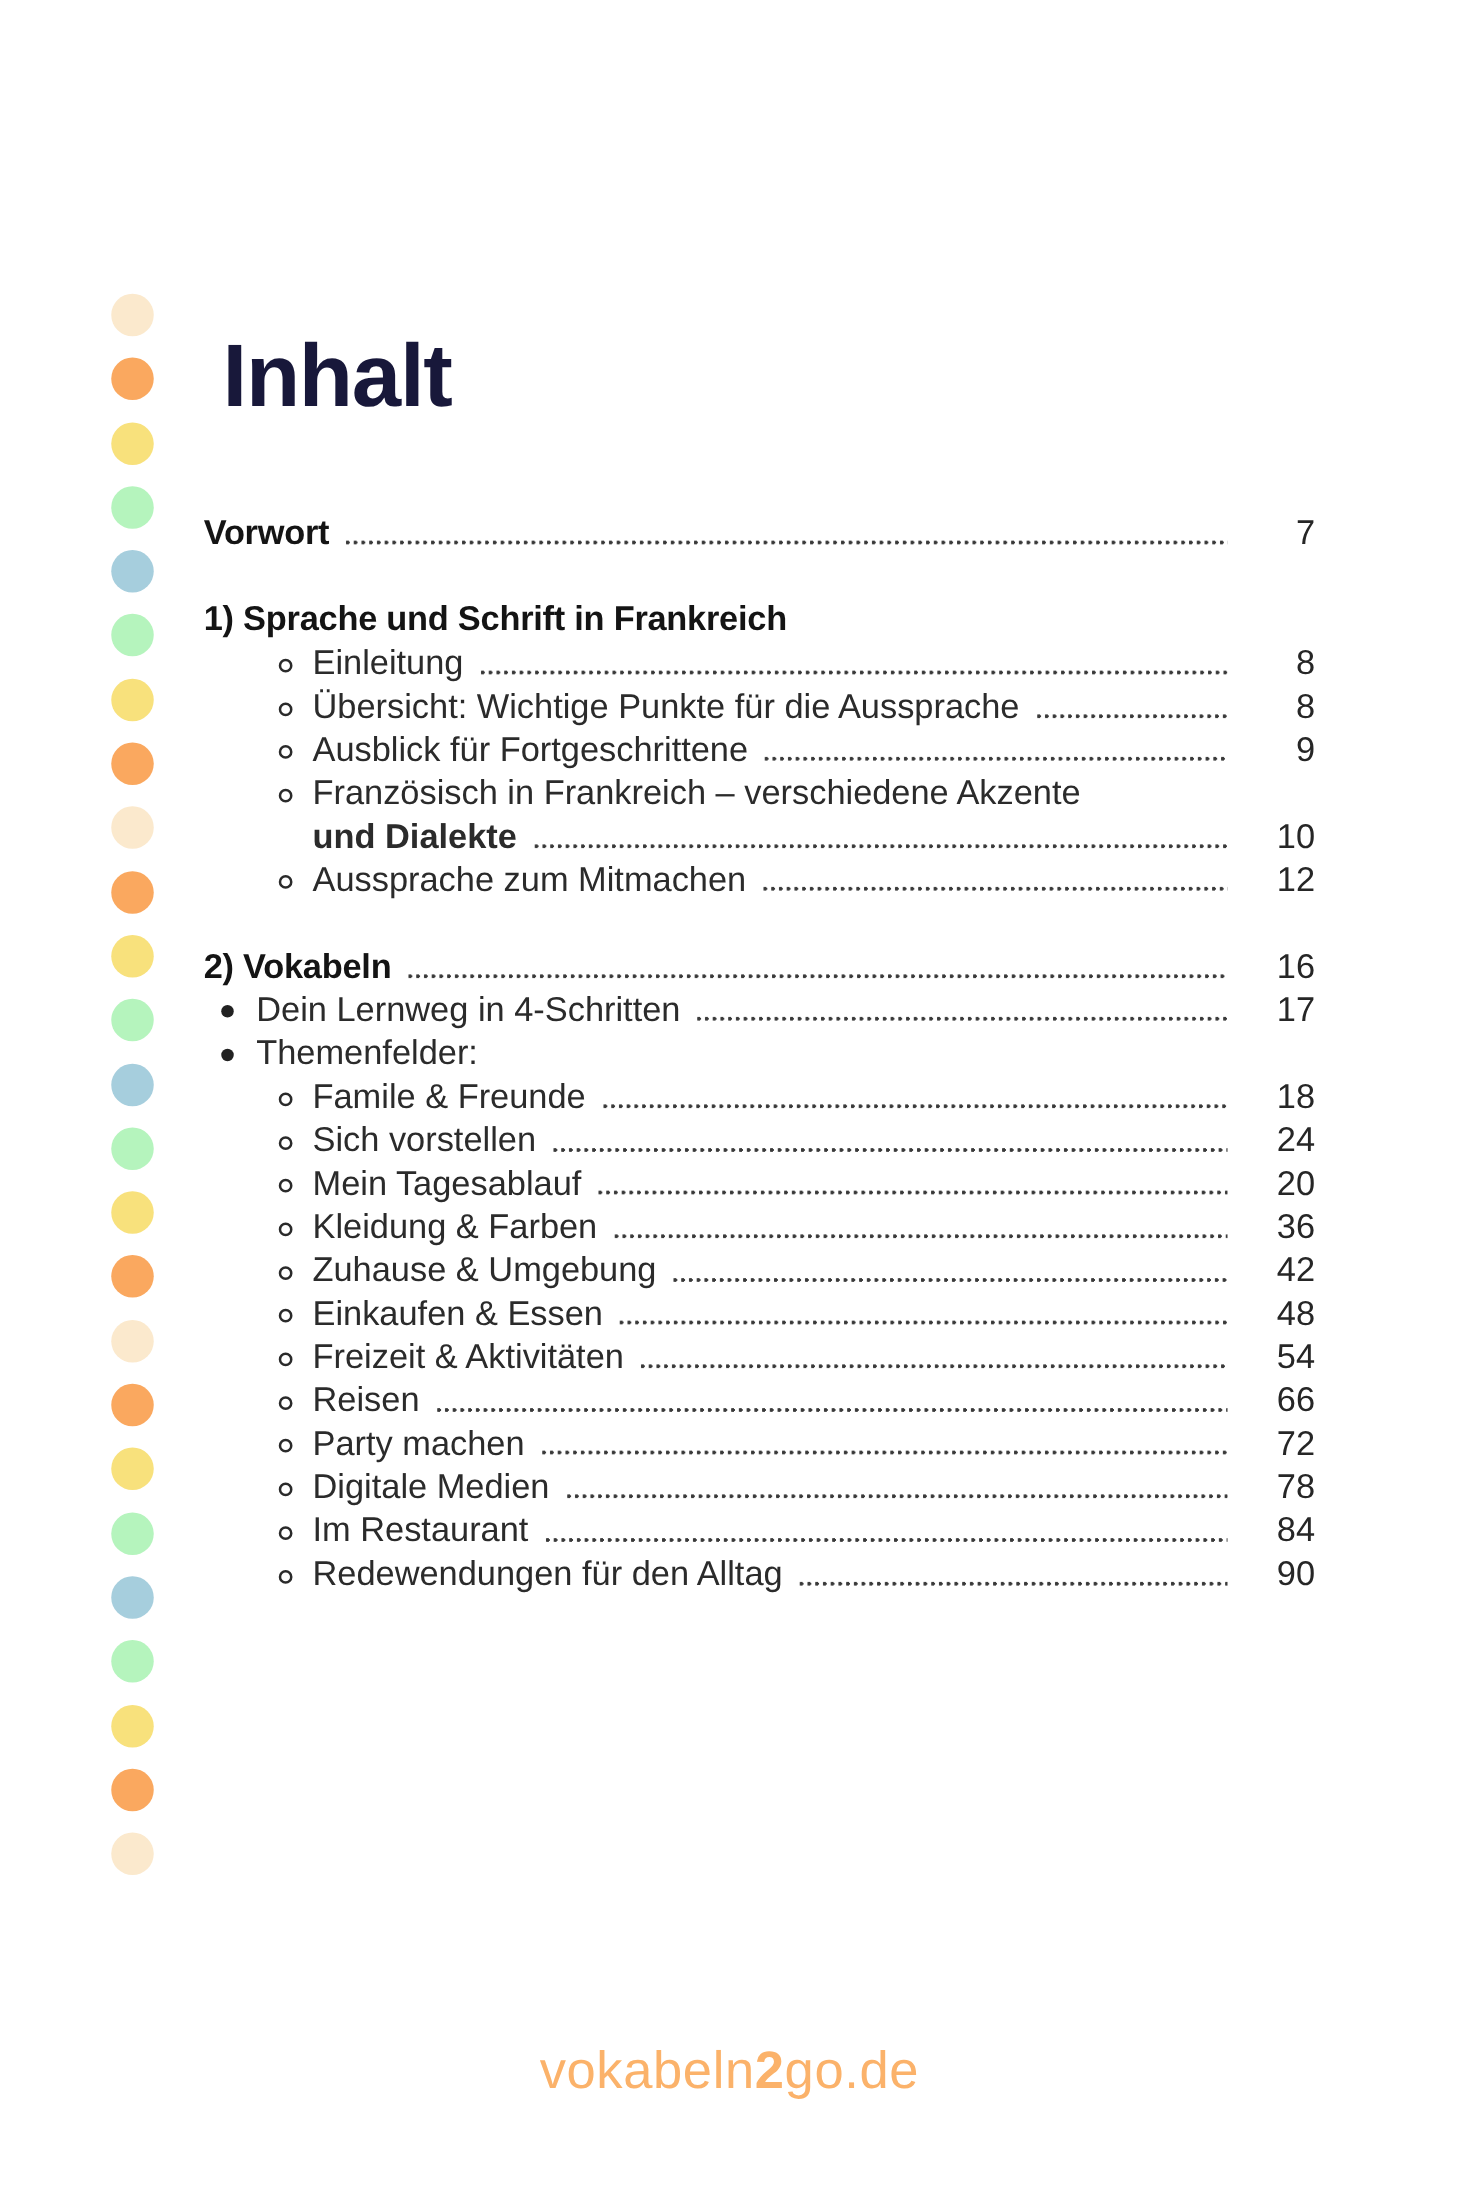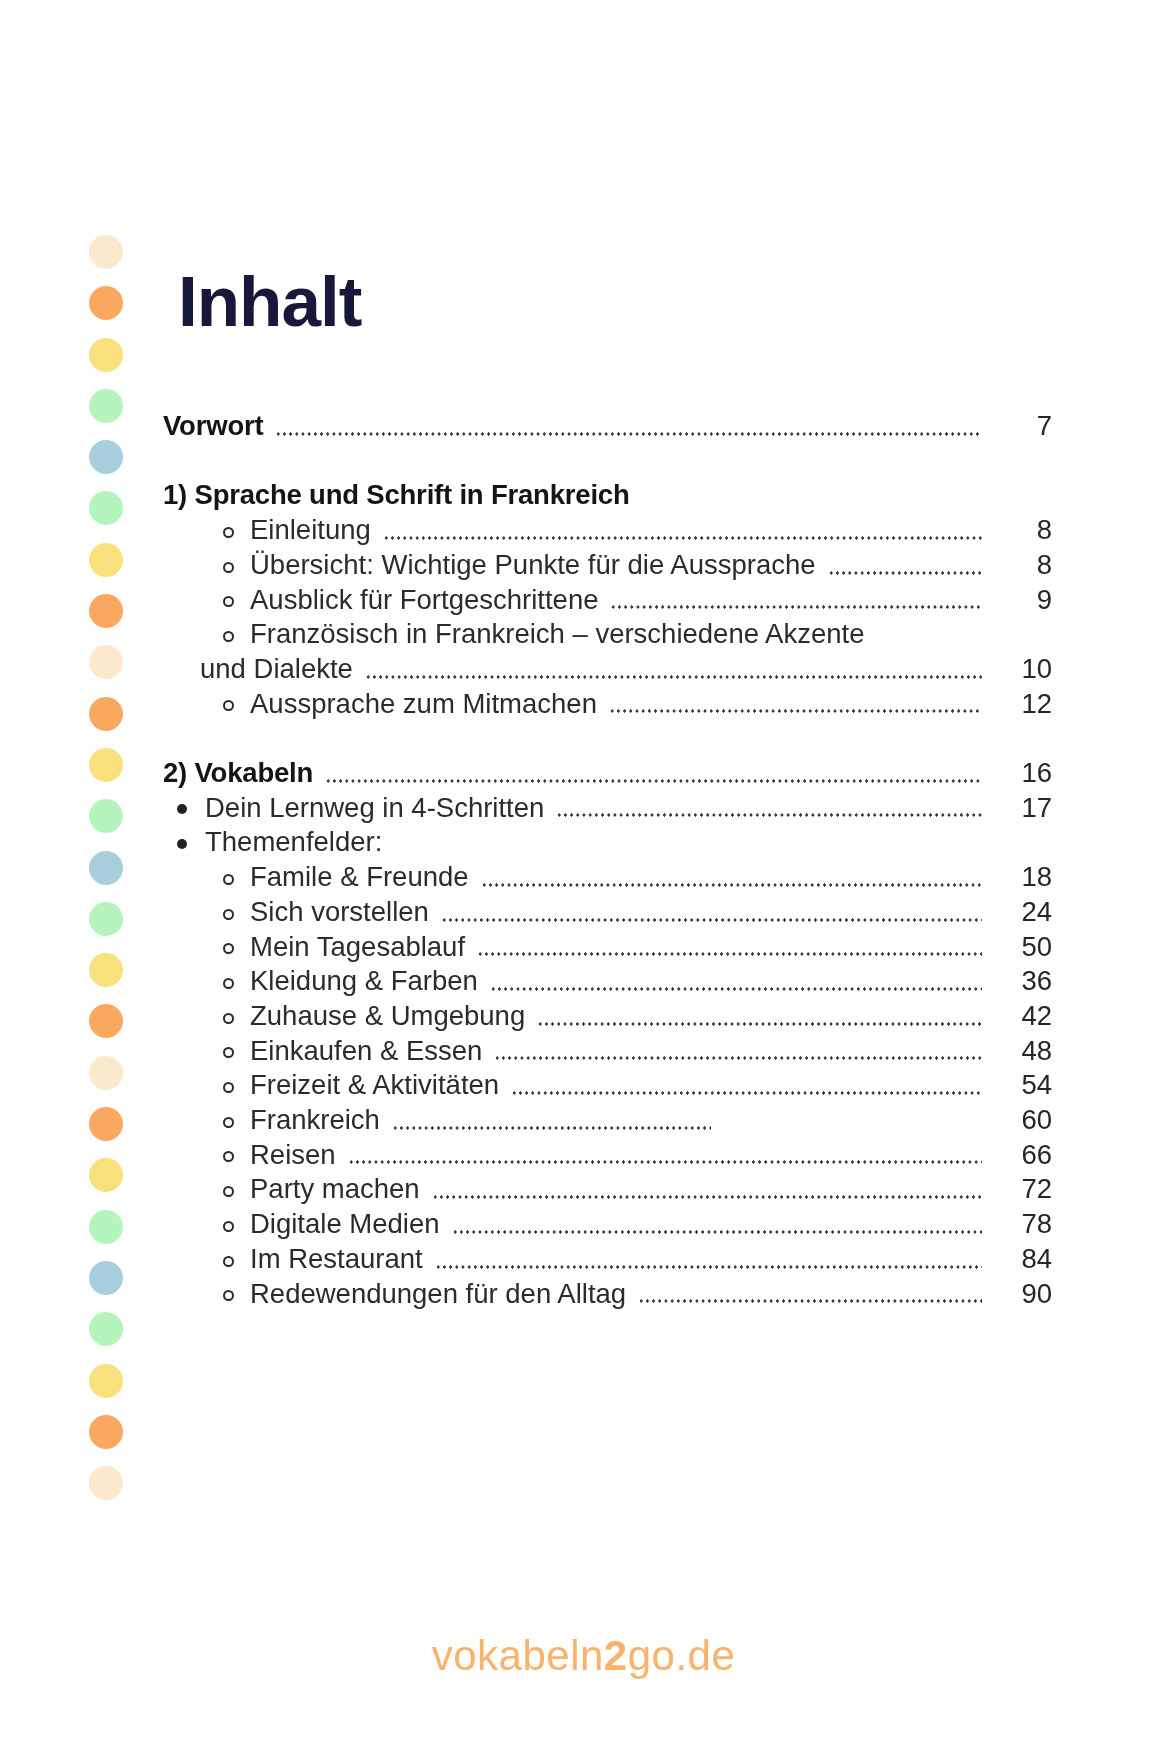--- a/index.html
+++ b/index.html
@@ -36,21 +36,21 @@
   .row.gap { margin-top:34.7px; }
   .row.bold .label { font-weight:700; color:#141414; letter-spacing:-0.2px; }
 
   .bullet { flex:none; align-self:flex-end; box-sizing:border-box; }
   .bullet.disc  { width:10px; height:10px; border-radius:50%; background:#222; margin:0 0 11px 14px; }
   .bullet.circle{ width:11px; height:11px; border-radius:50%; border:2.5px solid #2a2a2a; background:transparent; margin:0 0 10px 60px; }
 
   .lvl1 .label { margin-left:18px; }
   .lvl2 .label { margin-left:16px; }
   .label { white-space:nowrap; }
-  .label.cont { margin-left:37px; }
+  .label.cont { margin-left:87px;font-weight:bold; }
 
   .leader {
     flex:1 1 auto; min-width:14px; height:6px;
     margin:0 10px 7px 13px;
     background-image:radial-gradient(circle at 2.2px 3px, #3a3a3a 1.5px, rgba(0,0,0,0) 1.7px);
     background-size:6.2px 6px; background-repeat:repeat-x; background-position:0 100%;
   }
   .row.short .leader { flex:0 0 318px; }
   .spacer { flex:1 1 auto; }
 
@@ -165,21 +165,21 @@
       <div class="row lvl2">
         <span class="bullet circle"></span>
         <span class="label">Sich vorstellen</span>
         <span class="leader"></span>
         <span class="pagenum">24</span>
       </div>
       <div class="row lvl2">
         <span class="bullet circle"></span>
         <span class="label">Mein Tagesablauf</span>
         <span class="leader"></span>
-        <span class="pagenum">50</span>
+        <span class="pagenum">20</span>
       </div>
       <div class="row lvl2">
         <span class="bullet circle"></span>
         <span class="label">Kleidung &amp; Farben</span>
         <span class="leader"></span>
         <span class="pagenum">36</span>
       </div>
       <div class="row lvl2">
         <span class="bullet circle"></span>
         <span class="label">Zuhause &amp; Umgebung</span>
@@ -190,27 +190,20 @@
         <span class="bullet circle"></span>
         <span class="label">Einkaufen &amp; Essen</span>
         <span class="leader"></span>
         <span class="pagenum">48</span>
       </div>
       <div class="row lvl2">
         <span class="bullet circle"></span>
         <span class="label">Freizeit &amp; Aktivitäten</span>
         <span class="leader"></span>
         <span class="pagenum">54</span>
-      </div>
-      <div class="row lvl2 short">
-        <span class="bullet circle"></span>
-        <span class="label">Frankreich</span>
-        <span class="leader"></span>
-        <span class="spacer"></span>
-        <span class="pagenum">60</span>
       </div>
       <div class="row lvl2">
         <span class="bullet circle"></span>
         <span class="label">Reisen</span>
         <span class="leader"></span>
         <span class="pagenum">66</span>
       </div>
       <div class="row lvl2">
         <span class="bullet circle"></span>
         <span class="label">Party machen</span>

